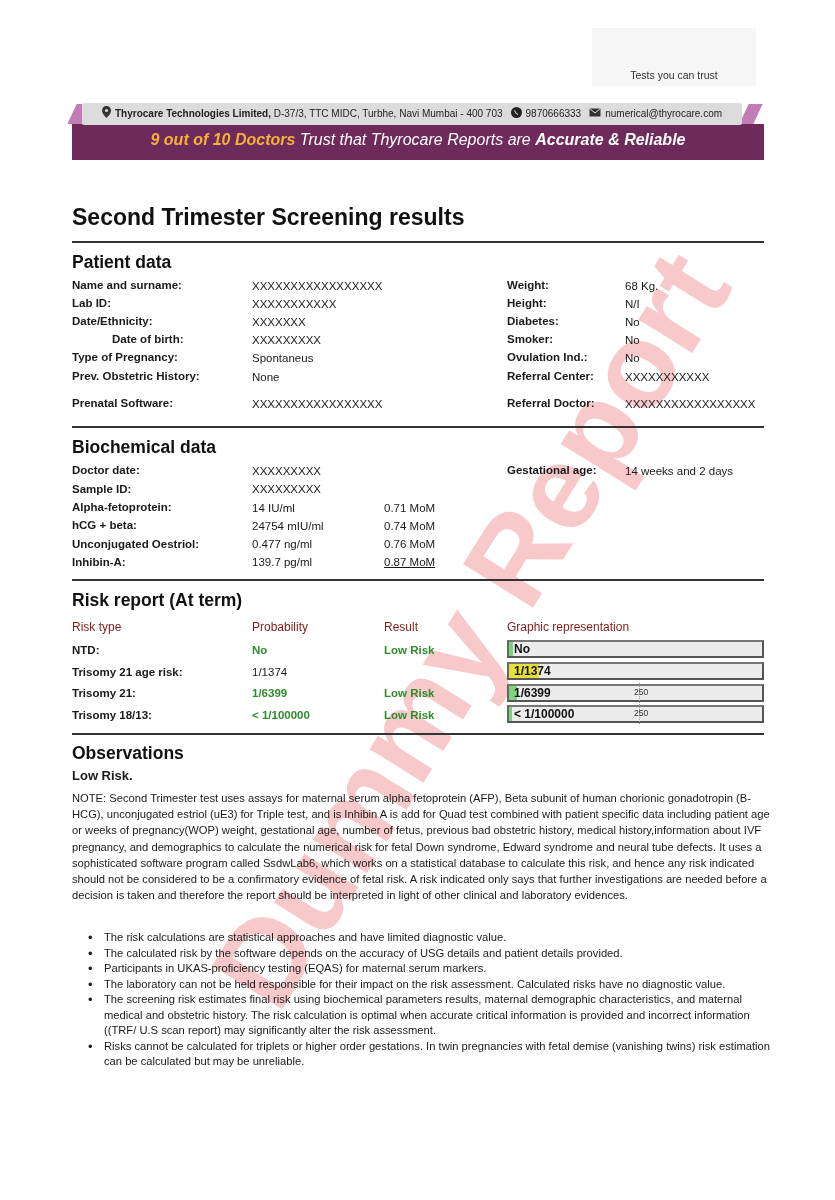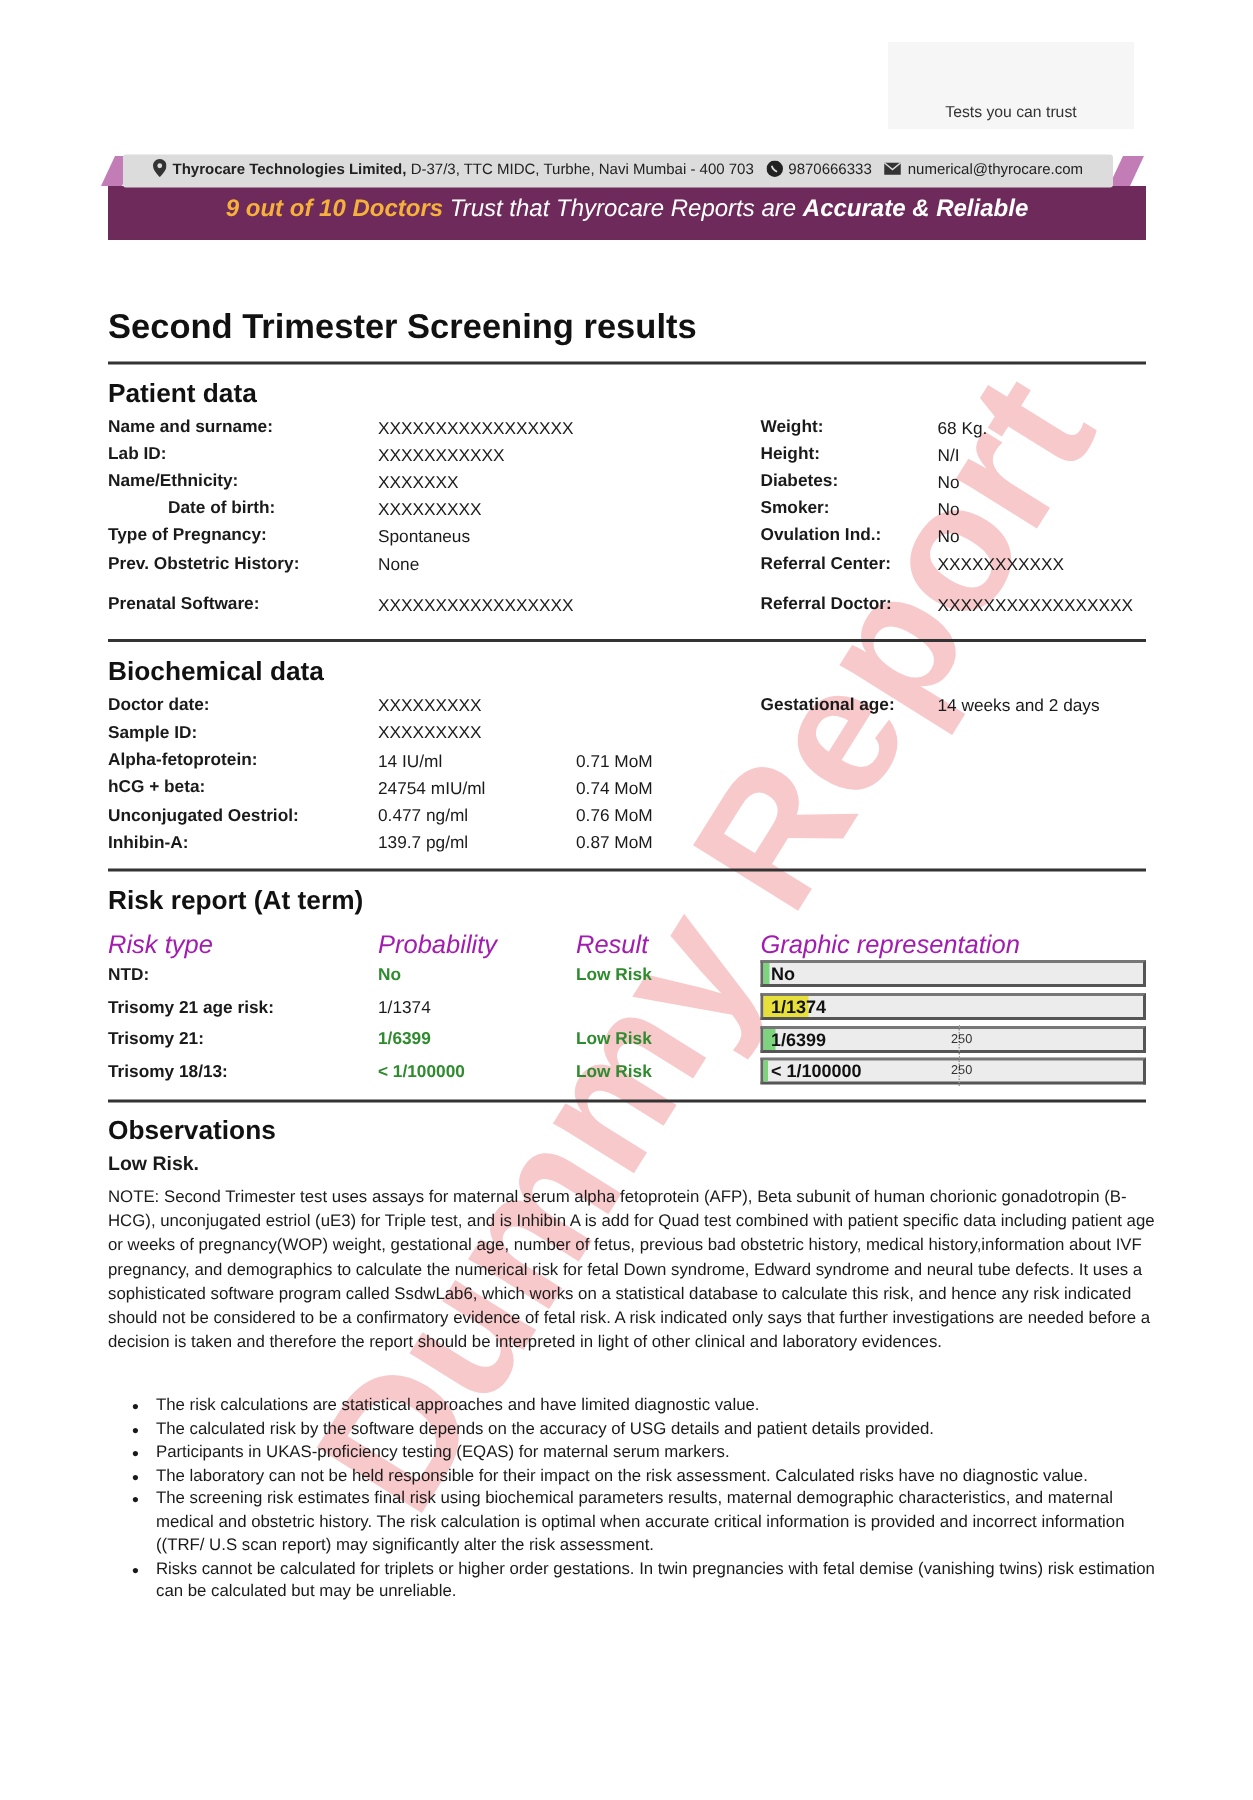--- a/index.html
+++ b/index.html
@@ -26,21 +26,21 @@
   .slogan { position: absolute; left: 0; width: 692px; top: 29px; text-align: center; font-size: 16px; font-style: italic; color: #ffffff; white-space: nowrap; }
   .slogan .hl { color: #f5b13a; font-weight: bold; }
   .slogan .bold { font-weight: bold; }
 
   .title { position: absolute; left: 72px; top: 204px; font-size: 23px; font-weight: bold; color: #111; }
   .rule { position: absolute; left: 72px; width: 692px; height: 2px; background: #333; }
   .section-h { position: absolute; left: 72px; font-size: 17.5px; font-weight: bold; color: #111; }
 
   .lbl { position: absolute; font-size: 11.5px; font-weight: bold; color: #1a1a1a; white-space: nowrap; }
   .val { position: absolute; font-size: 11.5px; color: #1a1a1a; white-space: nowrap; }
-  .hdr { position: absolute; font-size: 17px; font-style: italic; color: #a21caf; white-space: nowrap; }
+  .hdr { position: absolute; font-size: 12px; color: #7f1d1d; white-space: nowrap; }
   .green { color: #2e8b2e; font-weight: bold; }
 
   .gbar { position: absolute; left: 507px; width: 257px; height: 18px; background: #ececec; border: 2px solid #555; border-top-color: #777; border-left-color: #666; }
   .gfill { position: absolute; left: 0; top: 0; bottom: 0; }
   .gtext { position: absolute; left: 5px; top: 0px; font-size: 12px; font-weight: bold; color: #111; }
   .gtick { position: absolute; left: 125px; top: 1px; font-size: 8.5px; color: #333; }
   .gtick-line { position: absolute; left: 130px; top: -3px; width: 1px; height: 20px; border-left: 1px dotted #999; }
 
   .obs-sub { position: absolute; left: 72px; top: 768px; font-size: 13px; font-weight: bold; }
   .note { position: absolute; left: 72px; top: 790px; width: 700px; font-size: 11.2px; line-height: 16.2px; color: #1a1a1a; }
@@ -93,21 +93,21 @@
 <div class="title">Second Trimester Screening results</div>
 <div class="rule" style="top:241px;"></div>
 
 <div class="section-h" style="top:252px;">Patient data</div>
 
 <div>
   <div class="lbl" style="left:72px;top:279px;">Name and surname:</div>
   <div class="val" style="left:252px;top:280px;">XXXXXXXXXXXXXXXXX</div>
   <div class="lbl" style="left:72px;top:297px;">Lab ID:</div>
   <div class="val" style="left:252px;top:298px;">XXXXXXXXXXX</div>
-  <div class="lbl" style="left:72px;top:315px;">Name/Ethnicity:</div>
+  <div class="lbl" style="left:72px;top:315px;">Date/Ethnicity:</div>
   <div class="val" style="left:252px;top:316px;">XXXXXXX</div>
   <div class="lbl" style="left:72px;top:333px;padding-left:40px;">Date of birth:</div>
   <div class="val" style="left:252px;top:334px;">XXXXXXXXX</div>
   <div class="lbl" style="left:72px;top:351px;">Type of Pregnancy:</div>
   <div class="val" style="left:252px;top:352px;">Spontaneus</div>
   <div class="lbl" style="left:72px;top:370px;">Prev. Obstetric History:</div>
   <div class="val" style="left:252px;top:371px;">None</div>
   <div class="lbl" style="left:72px;top:397px;">Prenatal Software:</div>
   <div class="val" style="left:252px;top:398px;">XXXXXXXXXXXXXXXXX</div>
 </div>
@@ -142,21 +142,21 @@
   <div class="val" style="left:252px;top:502px;">14 IU/ml</div>
   <div class="val" style="left:384px;top:502px;">0.71 MoM</div>
   <div class="lbl" style="left:72px;top:519px;">hCG + beta:</div>
   <div class="val" style="left:252px;top:520px;">24754 mIU/ml</div>
   <div class="val" style="left:384px;top:520px;">0.74 MoM</div>
   <div class="lbl" style="left:72px;top:538px;">Unconjugated Oestriol:</div>
   <div class="val" style="left:252px;top:538px;">0.477 ng/ml</div>
   <div class="val" style="left:384px;top:538px;">0.76 MoM</div>
   <div class="lbl" style="left:72px;top:556px;">Inhibin-A:</div>
   <div class="val" style="left:252px;top:556px;">139.7 pg/ml</div>
-  <div class="val" style="left:384px;top:556px;">0.87 MoM</div>
+  <div class="val" style="left:384px;top:556px;text-decoration:underline;">0.87 MoM</div>
   <div class="lbl" style="left:507px;top:464px;">Gestational age:</div>
   <div class="val" style="left:625px;top:465px;">14 weeks and 2 days</div>
 </div>
 
 <div class="rule" style="top:579px;"></div>
 
 <div class="section-h" style="top:590px;">Risk report (At term)</div>
 
 <div class="hdr" style="left:72px;top:620px;">Risk type</div>
 <div class="hdr" style="left:252px;top:620px;">Probability</div>

